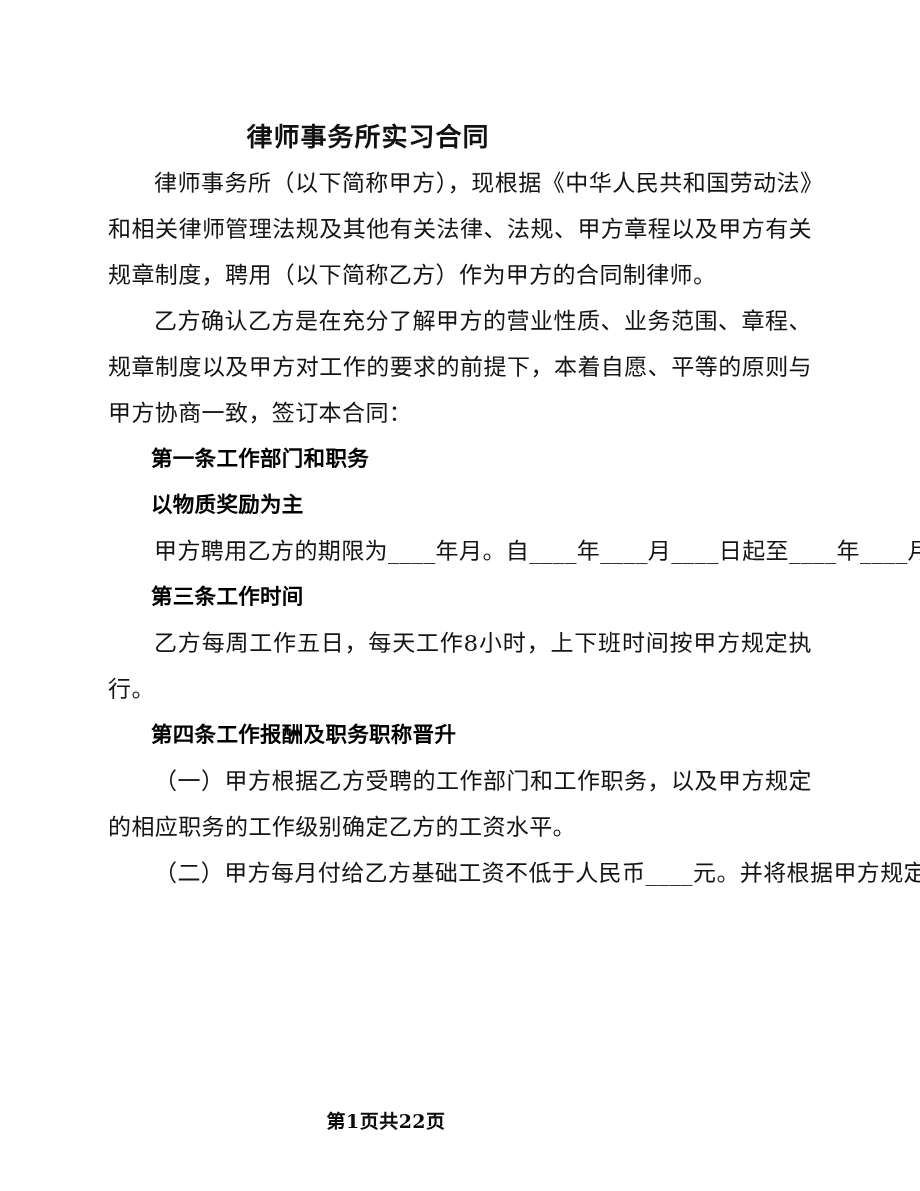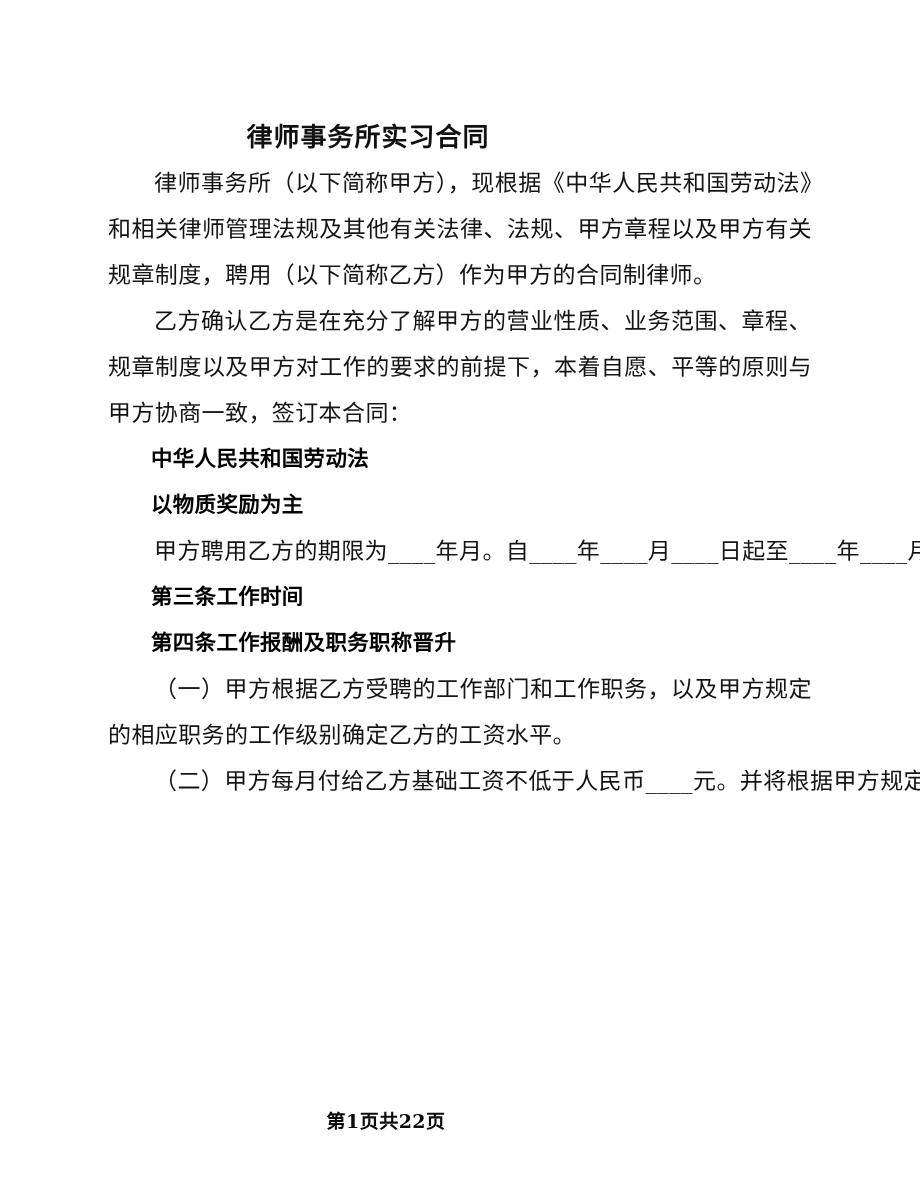--- a/index.html
+++ b/index.html
@@ -96,29 +96,30 @@
 <div class="page">
 
   <h1 class="doc-title">律师事务所实习合同</h1>
 
   <div class="body-column">
 
     <p class="para">律师事务所（以下简称甲方），现根据《中华人民共和国劳动法》和相关律师管理法规及其他有关法律、法规、甲方章程以及甲方有关规章制度，聘用（以下简称乙方）作为甲方的合同制律师。</p>
 
     <p class="para">乙方确认乙方是在充分了解甲方的营业性质、业务范围、章程、规章制度以及甲方对工作的要求的前提下，本着自愿、平等的原则与甲方协商一致，签订本合同：</p>
 
-    <p class="heading">中华人民共和国劳动法</p>
+    <p class="heading">第一条工作部门和职务</p>
 
 
     <p class="heading">以物质奖励为主</p>
 
     <p class="para blank">甲方聘用乙方的期限为____年月。自____年____月____日起至____年____月____日止。</p>
 
     <p class="heading">第三条工作时间</p>
 
+    <p class="para">乙方每周工作五日，每天工作8小时，上下班时间按甲方规定执行。</p>
 
     <p class="heading">第四条工作报酬及职务职称晋升</p>
 
     <p class="para">（一）甲方根据乙方受聘的工作部门和工作职务，以及甲方规定的相应职务的工作级别确定乙方的工资水平。</p>
 
     <p class="para blank">（二）甲方每月付给乙方基础工资不低于人民币____元。并将根据甲方规定的《工资制度》等考核办法，对工作突出者给予适当的奖励（以物质奖励为主），工资总额不可低于元。</p>
 
   </div>
 
   <div class="footer">第1页共22页</div>

